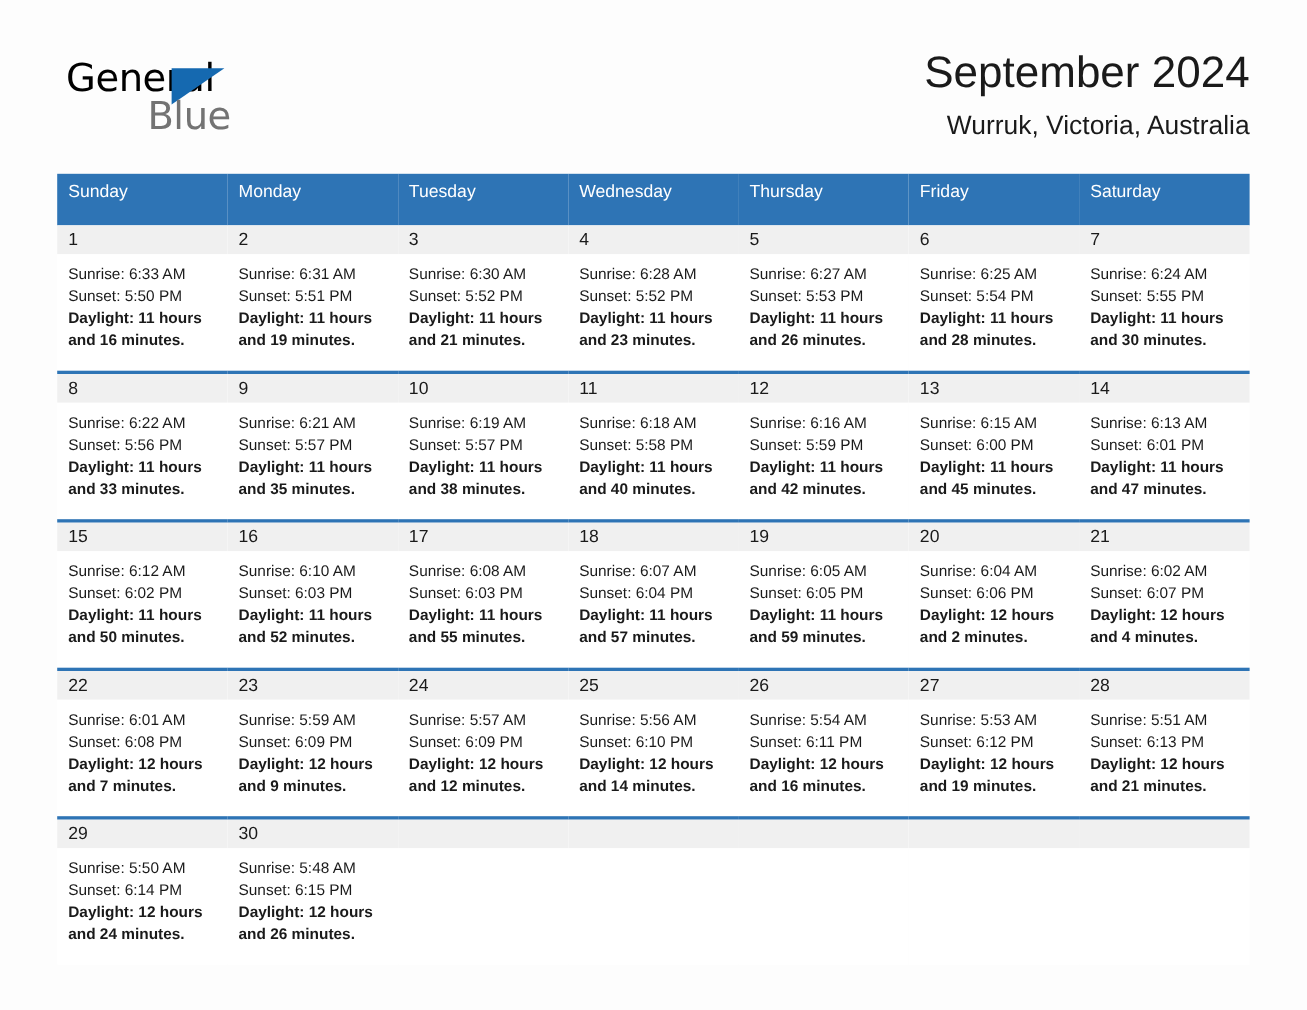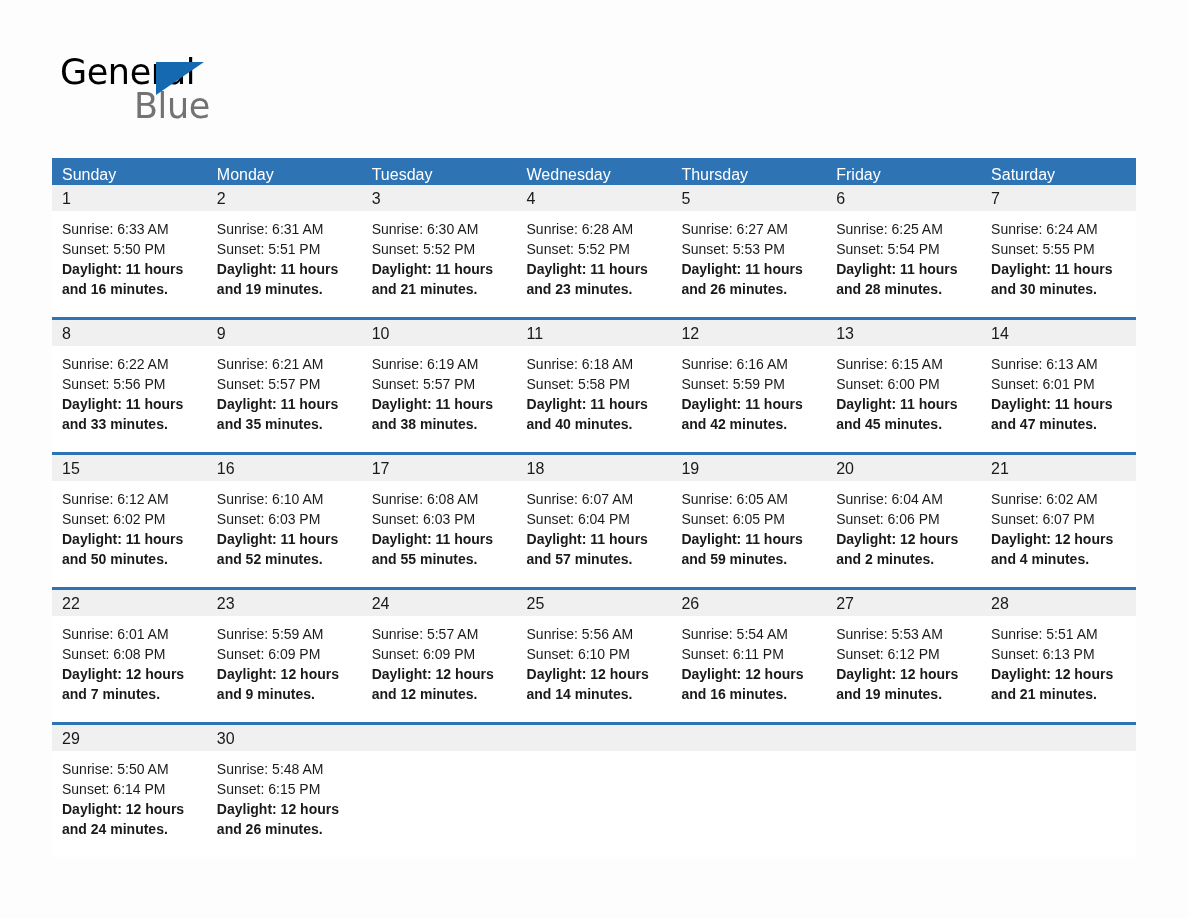--- a/index.html
+++ b/index.html
@@ -101,21 +101,21 @@
     border-collapse: collapse;
     table-layout: fixed;
   }
 
   .calendar th {
     background: #2e74b5;
     color: #ffffff;
     font-size: 16px;
     font-weight: 400;
     text-align: left;
-    padding: 7px 0 0 10px;
+    padding: 7px 0 20px 10px;
     height: 20px;
     vertical-align: middle;
     border: none;
   }
 
   .weekrow > td {
     padding: 0;
     vertical-align: top;
     border: none;
     background: #ffffff;
@@ -167,20 +167,22 @@
 
   <div class="header">
 
     <div class="logo">
       <span class="logo-general">General</span>
       <span class="logo-triangle"></span>
       <span class="logo-blue">Blue</span>
     </div>
 
     <div class="title-block">
+      <div class="cal-title">September 2024</div>
+      <div class="cal-subtitle">Wurruk, Victoria, Australia</div>
     </div>
 
   </div>
 
   <table class="calendar">
     <thead>
       <tr>
         <th>Sunday</th>
         <th>Monday</th>
         <th>Tuesday</th>

